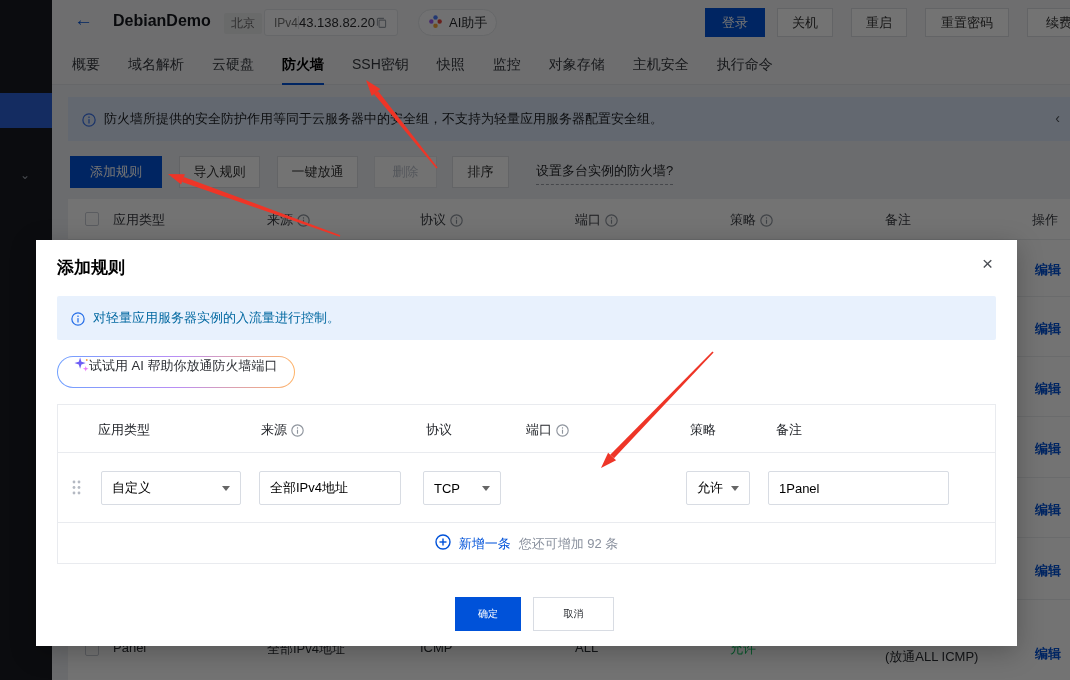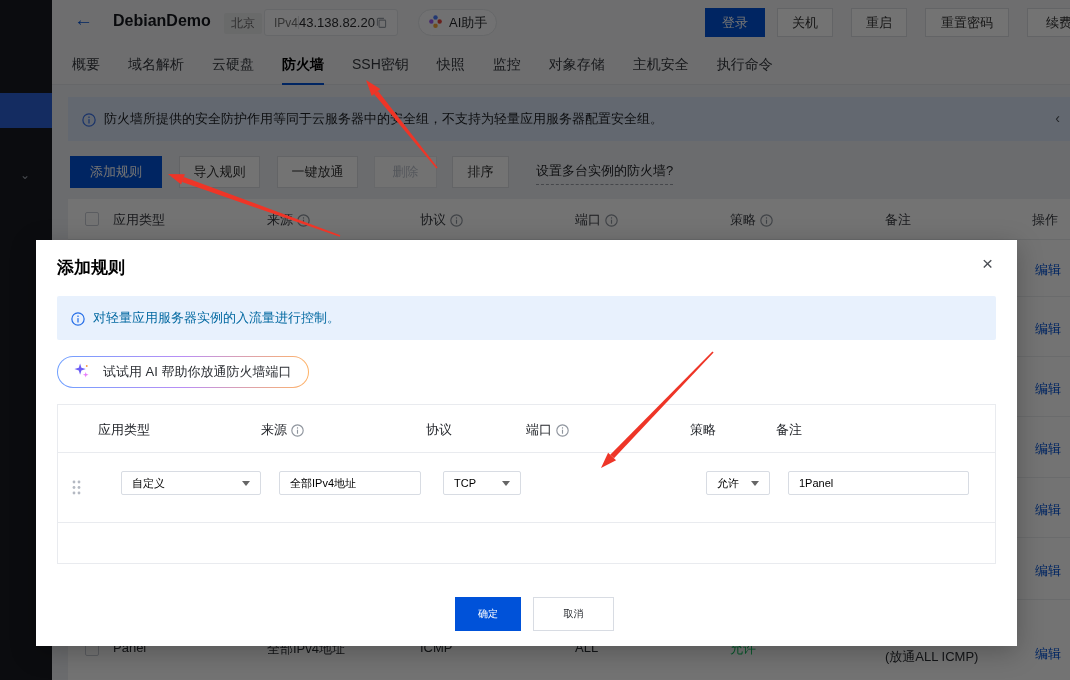--- a/index.html
+++ b/index.html
@@ -41,46 +41,46 @@
   .toolbar-btn{position:absolute;top:156px;height:32px;border:1px solid #dcdee2;background:#fff;color:#333;font-size:13px;text-align:center;line-height:30px;cursor:pointer;z-index:1;}
   .toolbar-btn.primary{background:var(--primary);border-color:var(--primary);color:#fff;}
   .toolbar-btn.disabled{color:#bcc2cc;border-color:#e5e7ea;background:#fdfdfd;cursor:default;}
   .multi-link{position:absolute;left:536px;top:162px;font-size:13px;color:#24262b;border-bottom:1px dashed #9a9ea6;padding-bottom:4px;cursor:pointer;z-index:1;}
 
   .bg-table{position:absolute;left:68px;top:199px;width:1002px;height:481px;background:#fff;z-index:1;}
   .bg-thead{position:relative;height:41px;border-bottom:1px solid #e8eaed;}
   .hcell{position:absolute;top:12px;display:inline-flex;align-items:center;gap:4px;color:#3a3d43;font-size:13px;}
   .checkbox{width:14px;height:14px;border:1px solid #c8ccd4;border-radius:2px;background:#fff;display:inline-block;}
   .bg-row{position:absolute;left:0;width:100%;border-bottom:1px solid #ebedf0;}
-  .edit-link{position:absolute;left:967px;color:var(--primary);font-size:13px;cursor:pointer;}
+  .edit-link{position:absolute;left:967px;color:var(--primary);font-size:13px;cursor:pointer;font-weight:bold;}
   .cell{position:absolute;font-size:13px;color:#2c2f34;white-space:nowrap;}
 
   .info-ic{display:inline-block;width:13px;height:13px;color:#8f959e;}
   .info-ic svg{display:block;}
 
   
   .overlay{position:absolute;inset:0;background:rgba(0,0,0,0.55);z-index:5;}
 
   
   .modal{position:absolute;left:36px;top:240px;width:981px;height:406px;background:#fff;box-shadow:0 6px 24px rgba(0,0,0,.25);z-index:10;}
   .modal-title{position:absolute;left:21px;top:16px;font-size:17px;font-weight:bold;color:#000;}
   .modal-close{position:absolute;left:946px;top:14px;font-size:19px;color:#4c4f55;cursor:pointer;line-height:1;}
   .modal-banner{position:absolute;left:21px;top:56px;width:939px;height:44px;background:#e8f1fd;border-radius:2px;display:flex;align-items:center;padding:0 14px;gap:9px;}
   .modal-banner .info-ic{color:#266fe8;}
   .modal-banner .txt{color:#0369a1;}
 
   .ai-pill{position:absolute;left:21px;top:116px;height:32px;border-radius:16px;padding:1px;background:linear-gradient(90deg,#6fa0ff,#b98ef5,#ffb469);display:inline-flex;cursor:pointer;}
-  .ai-pill-inner{border-radius:15px;background:#fff;display:flex;align-items:center;gap:14px;padding:0 16px;font-size:13px;color:#2b2e33;}
+  .ai-pill-inner{border-radius:15px;background:#fff;display:flex;gap:0;padding:0 16px;font-size:13px;color:#2b2e33;}
 
   .m-table{position:absolute;left:21px;top:164px;width:939px;height:160px;border:1px solid #e9ebef;}
   .m-thead{position:relative;height:48px;border-bottom:1px solid #e9ebef;}
   .m-hcell{position:absolute;top:16px;display:inline-flex;align-items:center;gap:4px;color:#23262b;font-size:13px;}
   .m-row{position:relative;height:70px;border-bottom:1px solid #e9ebef;}
   .drag{position:absolute;left:14px;top:27px;cursor:grab;}
-  .fld{position:absolute;top:18px;height:24px;border:1px solid #d8dce3;border-radius:2px;background:#fff;font-size:11px;color:#000;margin-left:20px;}
+  .fld{position:absolute;top:18px;height:34px;border:1px solid #d8dce3;border-radius:2px;background:#fff;font-size:13px;color:#000;}
   .select{display:flex;align-items:center;justify-content:space-between;padding:0 10px;cursor:pointer;}
   .caret{width:0;height:0;border-left:4px solid transparent;border-right:4px solid transparent;border-top:5px solid #666;}
   input.fld{padding:0 10px;outline:none;font-family:inherit;}
   .add-row{position:relative;height:41px;display:flex;align-items:center;justify-content:center;gap:8px;}
   .add-link{color:var(--primary);font-size:13px;cursor:pointer;}
   .add-hint{color:#8a919e;font-size:13px;}
 
   .m-btn{position:absolute;top:357px;height:34px;border:1px solid #d8dce3;background:#fff;color:#2b2e33;font-size:10px;text-align:center;line-height:32px;cursor:pointer;}
   .m-btn.primary{background:var(--primary);border-color:var(--primary);color:#fff;}
 
@@ -335,20 +335,31 @@
           <span>TCP</span>
             <i class="caret"></i>
         </div>
         <div class="fld select" style="left:628px;width:64px;">
           <span>允许</span>
             <i class="caret"></i>
         </div>
         <input class="fld" style="left: 710px; width: 181px;" value="1Panel">
       </div>
 
+      <div class="add-row">
+        <span>
+          <svg width="16" height="16" viewBox="0 0 16 16">
+              <circle cx="8" cy="8" r="7" fill="none" stroke="var(--primary)" stroke-width="1.4"></circle>
+              <rect x="7.3" y="4.5" width="1.4" height="7" fill="var(--primary)"></rect>
+              <rect x="4.5" y="7.3" width="7" height="1.4" fill="var(--primary)"></rect>
+            </svg>
+        </span>
+        <span class="add-link">新增一条</span>
+        <span class="add-hint">您还可增加 92 条</span>
+      </div>
     </div>
 
     <button class="m-btn primary" style="left:419px;width:66px;">确定</button>
     <button class="m-btn" style="left:497px;width:81px;">取消</button>
   </div>
 
   <svg class="arrows" width="1070" height="680" viewBox="0 0 1070 680">
     <g fill="var(--annotation)">
       <polygon points="437.6,167.5 378.0,90.9 374.0,94.1 436.4,168.5"></polygon>
       <polygon points="366,80 380.3,89.0 371.7,96.0"></polygon>

